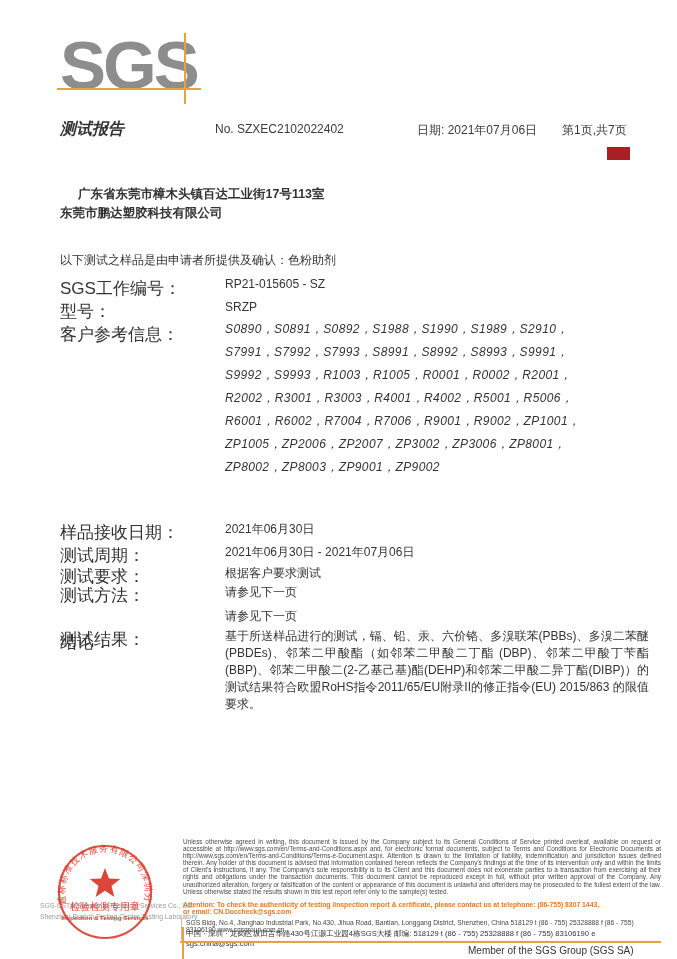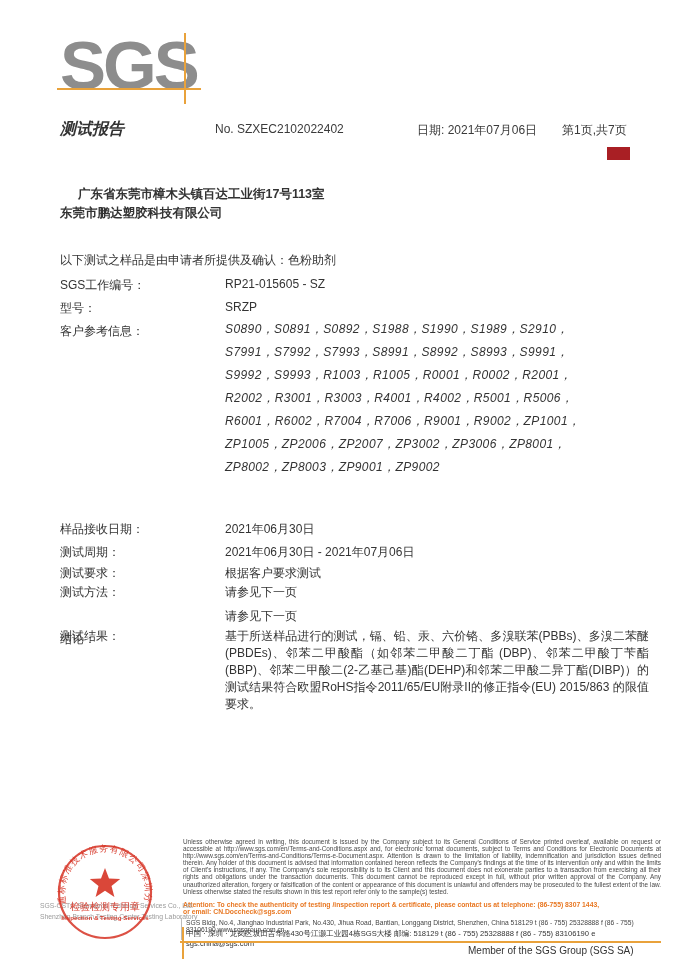--- a/index.html
+++ b/index.html
@@ -19,21 +19,21 @@
   .report-no   { position:absolute; left:215px; top:122px; font-size:12px; }
   .report-date { position:absolute; left:417px; top:122px; font-size:12px; }
   .report-page { position:absolute; left:562px; top:122px; font-size:12px; }
   .red-mark { position:absolute; left:607px; top:147px; width:23px; height:13px; background:#a91f24; }
   
   .company { position:absolute; left:60px; top:161px; font-size:12.5px; font-weight:bold; color:#333;margin-top:44px; }
   .address { position:absolute; left:60px; top:186px; font-size:12.5px; font-weight:bold; color:#333;margin-left:18px; }
   
   .statement { position:absolute; left:60px; top:252px; font-size:12px; color:#333; }
   
-  .flabel { position:absolute; left:60px; font-size:12px; color:#333; }
+  .flabel { position:absolute; left:60px; font-size:17px; color:#333; }
   .fvalue { position:absolute; left:225px; font-size:12px; color:#333; }
   .refs-lines { position:absolute; left:225px; top:318px; font-size:12px; color:#333; }
   .refs-lines div { height:23px; line-height:23px; letter-spacing:0.4px;font-style:italic; }
   .conclusion-text { position:absolute; left:225px; top:628px; width:424px;
                      font-size:12px; line-height:17px; color:#333; text-align:justify; }
   
   .legal { position:absolute; left:183px; top:838px; width:478px; font-size:6.4px;
            line-height:7.1px; color:#4a4a4a; text-align:justify; }
   .attention { position:absolute; left:183px; top:901px; width:478px; font-size:6.8px;
                line-height:7.4px; font-weight:bold; color:#e87722; }

